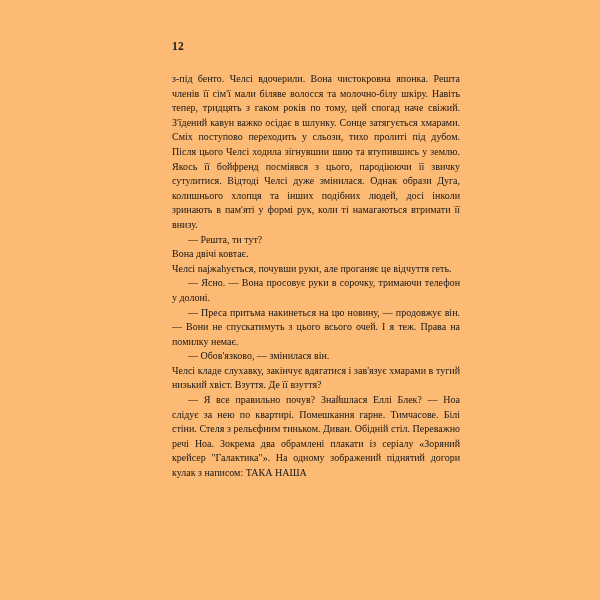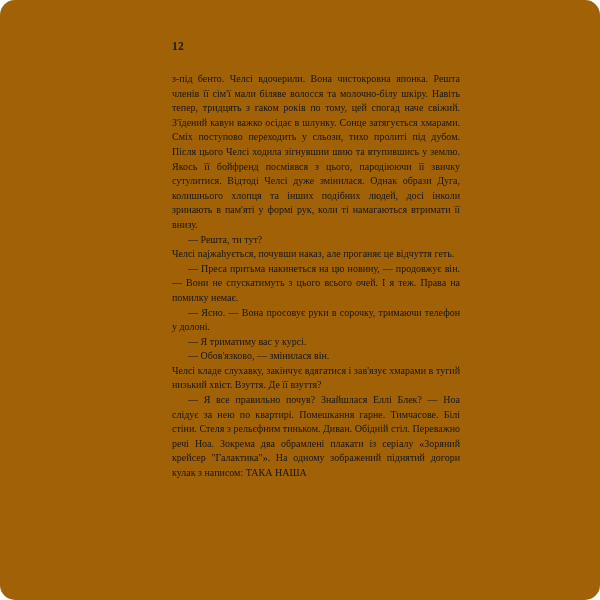--- a/index.html
+++ b/index.html
@@ -9,23 +9,22 @@
   body {
     width: 600px;
     height: 600px;
     background: #ffffff;
     font-family: "Liberation Serif", serif;
   }
   .page {
     position: relative;
     width: 600px;
     height: 600px;
-    background: #a16207;
+    background: #fdba74;
     overflow: hidden;
-    border-radius: 15px;
   }
   .page-inner {
     position: absolute;
     left: 172px;
     top: 40px;
     width: 288px;
   }
   .page-number {
     font-family: "Liberation Serif", serif;
     font-weight: bold;
@@ -57,22 +56,22 @@
 </style>
 </head>
 <body>
 
 <div class="page">
   <div class="page-inner">
     <div class="page-number">12</div>
     <div class="body-text">
       <p class="para noindent">з-під бенто. Челсі вдочерили. Вона чистокровна японка. Решта членів її сім'ї мали біляве волосся та молочно-білу шкіру. Навіть тепер, тридцять з гаком років по тому, цей спогад наче свіжий. З'їдений кавун важко осідає в шлунку. Сонце затягується хмарами. Сміх поступово переходить у сльози, тихо пролиті під дубом. Після цього Челсі ходила зігнувшии шию та втупившись у землю. Якось її бойфренд посміявся з цього, пародіюючи її звичку сутулитися. Відтоді Челсі дуже змінилася. Однак образи Дуга, колишнього хлопця та інших подібних людей, досі інколи зринають в пам'яті у формі рук, коли ті намагаються втримати її внизу.</p>
       <p class="para dialog">— Решта, ти тут?</p>
-      <p class="para noindent">Челсі najжаhyється, почувши наказ, але проганяє це відчуття геть.</p>
+      <p class="para noindent">Вона двічі ковтає.</p>
+      <p class="para noindent">Челсі najжаhyється, почувши руки, але проганяє це відчуття геть.</p>
+      <p class="para dialog">— Ясно. — Вона просовує руки в сорочку, тримаючи телефон у долоні.</p>
       <p class="para dialog">— Преса притьма накинеться на цю новину, — продовжує він. — Вони не спускатимуть з цього всього очей. І я теж. Права на помилку немає.</p>
-      <p class="para dialog">— Ясно. — Вона просовує руки в сорочку, тримаючи телефон у долоні.</p>
-      <p class="para dialog">— Я триматиму вас у курсі.</p>
       <p class="para dialog">— Обов'язково, — змінилася він.</p>
       <p class="para noindent">Челсі кладе слухавку, закінчує вдягатися і зав'язує хмарами в тугий низький хвіст. Взуття. Де її взуття?</p>
       <p class="para dialog">— Я все правильно почув? Знайшлася Еллі Блек? — Ноа слідує за нею по квартирі. Помешкання гарне. Тимчасове. Білі стіни. Стеля з рельєфним тиньком. Диван. Обідній стіл. Переважно речі Ноа. Зокрема два обрамлені плакати із серіалу «Зоряний крейсер "Галактика"». На одному зображений піднятий догори кулак з написом: ТАКА НАША</p>
     </div>
   </div>
 </div>
 
 </body></html>

